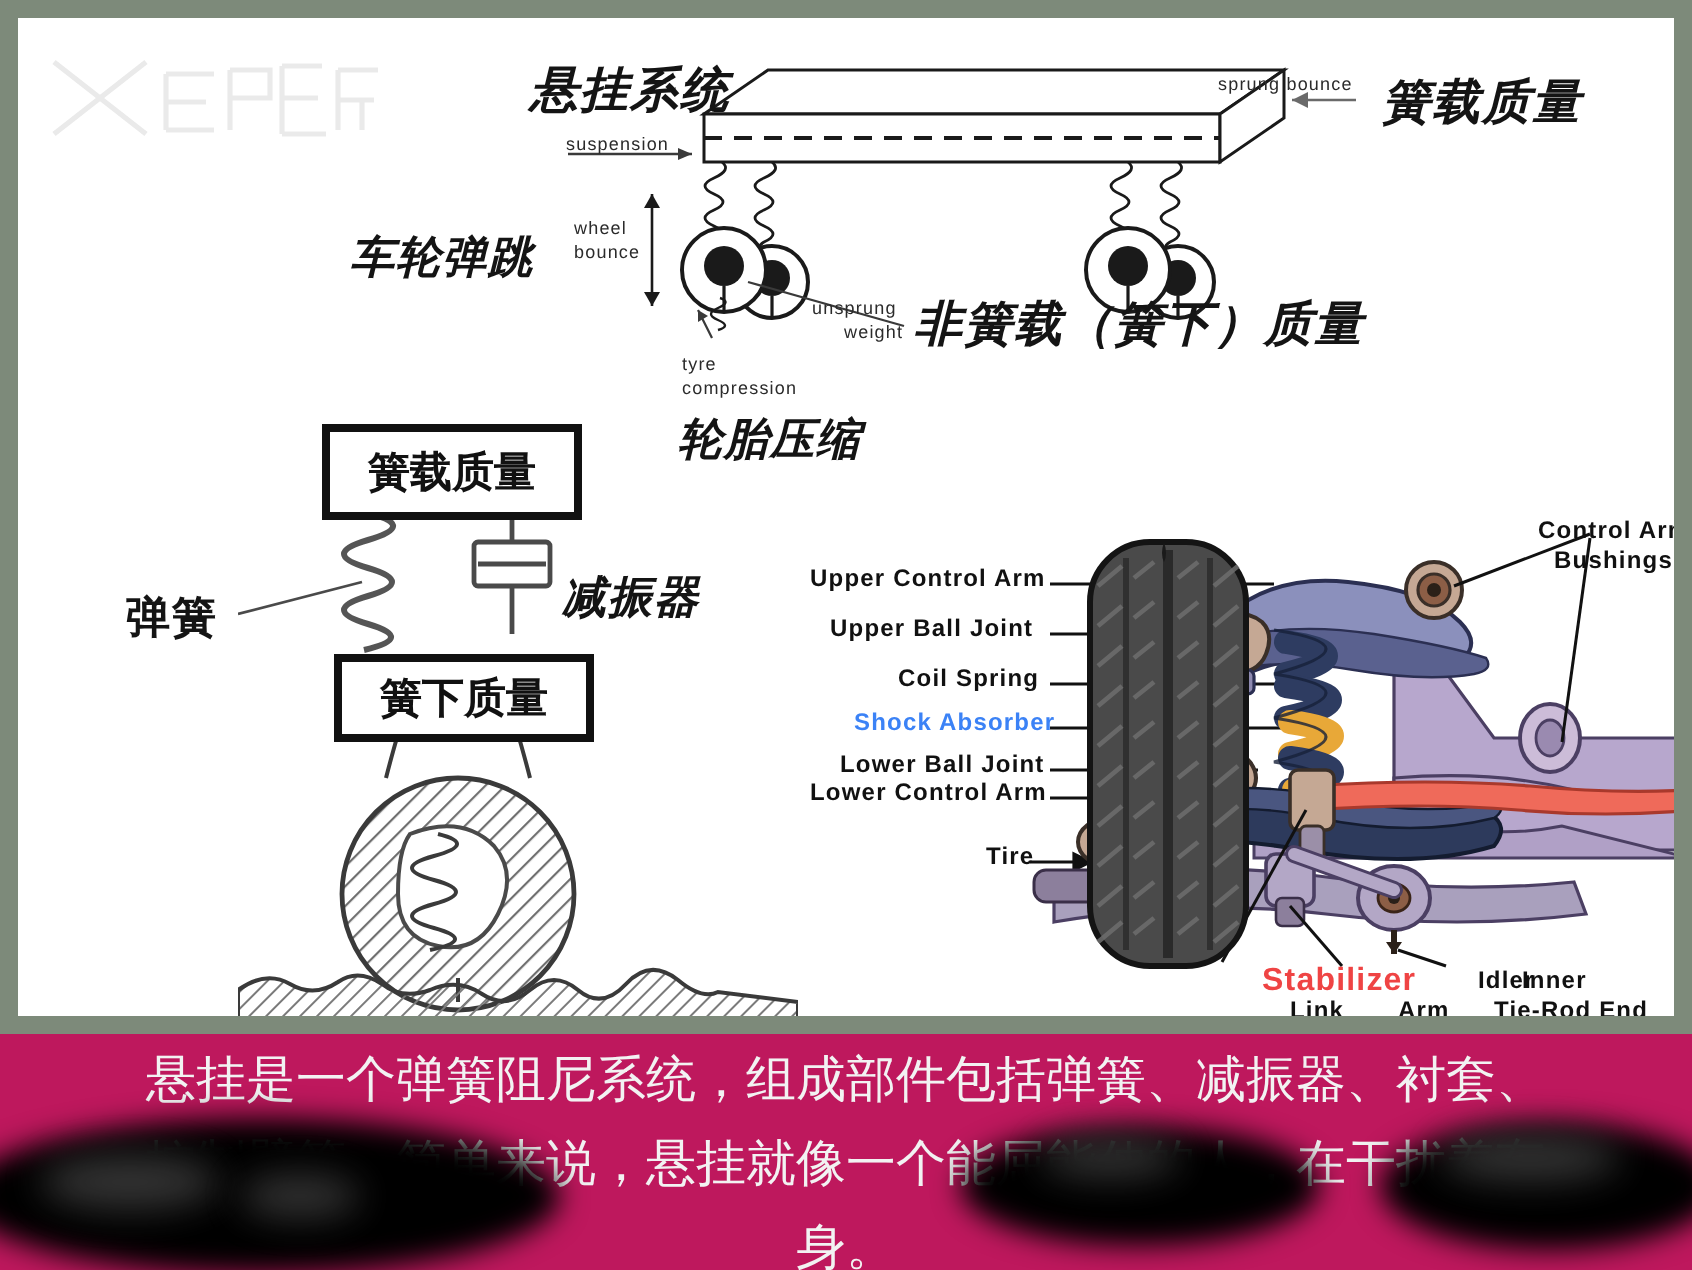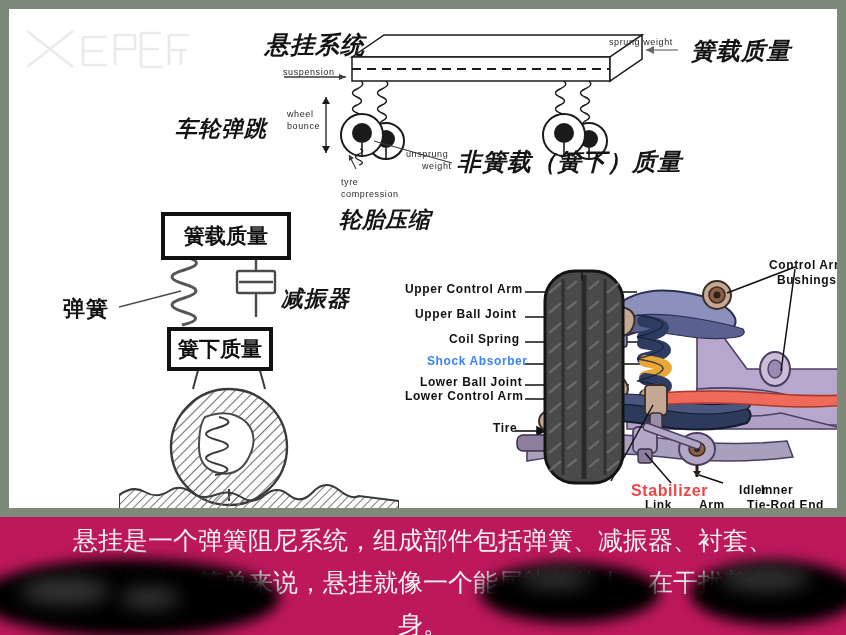--- a/index.html
+++ b/index.html
@@ -218,21 +218,21 @@
       <div class="en-label" style="left:274px; top:58px;">suspension</div>
 
       <div class="cn-label" style="left:166px; top:105px; font-size:22px;">车轮弹跳</div>
       <div class="en-label" style="left:278px; top:100px;">wheel</div>
       <div class="en-label" style="left:278px; top:112px;">bounce</div>
 
       <div class="en-label" style="left:332px; top:168px;">tyre</div>
       <div class="en-label" style="left:332px; top:180px;">compression</div>
       <div class="cn-label" style="left:330px; top:196px; font-size:22px;">轮胎压缩</div>
 
-      <div class="en-label" style="left:600px; top:28px;">sprung weight</div>
+      <div class="en-label" style="left:600px; top:28px;">sprung bounce</div>
       <div class="cn-label" style="left:682px; top:26px; font-size:24px;">簧载质量</div>
 
       <div class="en-label" style="left:397px; top:140px;">unsprung</div>
       <div class="en-label" style="left:397px; top:152px;margin-left:16px;">weight</div>
       <div class="cn-label" style="left:448px; top:137px; font-size:24px;">非簧载（簧下）质量</div>
 
       <div id="quarter-car">
         <svg width="280" height="310" viewBox="0 0 280 310">
           <defs>
             <pattern id="hatch" width="7" height="7" patternTransform="rotate(45)" patternUnits="userSpaceOnUse">
@@ -269,21 +269,21 @@
           </g>
 
           <path d="M0 296 q14 -10 26 -3 q12 7 24 -1 q10 -7 22 1 q10 8 24 3 q14 -6 26 2 q12 8 24 -2
                    q12 -10 24 0 q12 10 24 -3 q12 -13 26 -2 q12 10 20 6 L280 302 L280 310 L0 310 Z" fill="url(#hatch2)" stroke="#3a3a3a" stroke-width="2"></path>
 
           <line x1="0" y1="108" x2="62" y2="92" stroke="#4a4a4a" stroke-width="1.4"></line>
         </svg>
       </div>
 
       <div class="box-label" style="left:152px; top:203px; width:130px; height:48px; font-size:21px;">簧载质量</div>
-      <div class="box-label" style="left:158px; top:318px; width:106px; height:44px; font-size:21px;">簧下质量</div>
+      <div class="box-label" style="left:158px; top:318px; width:130px; height:44px; font-size:21px;">簧下质量</div>
       <div class="cn-label" style="left:54px; top:285px; font-size:22px; font-style:normal;">弹簧</div>
       <div class="cn-label" style="left:272px; top:275px; font-size:22px;">减振器</div>
 
       <div id="susp-illustration">
         <svg width="450" height="272" viewBox="0 0 450 272">
 
           <g stroke="#111" stroke-width="1.6" fill="none">
             <line x1="128" y1="43" x2="240" y2="43"></line>
             <line x1="128" y1="68" x2="228" y2="68"></line>
             <line x1="128" y1="93" x2="258" y2="93"></line>

